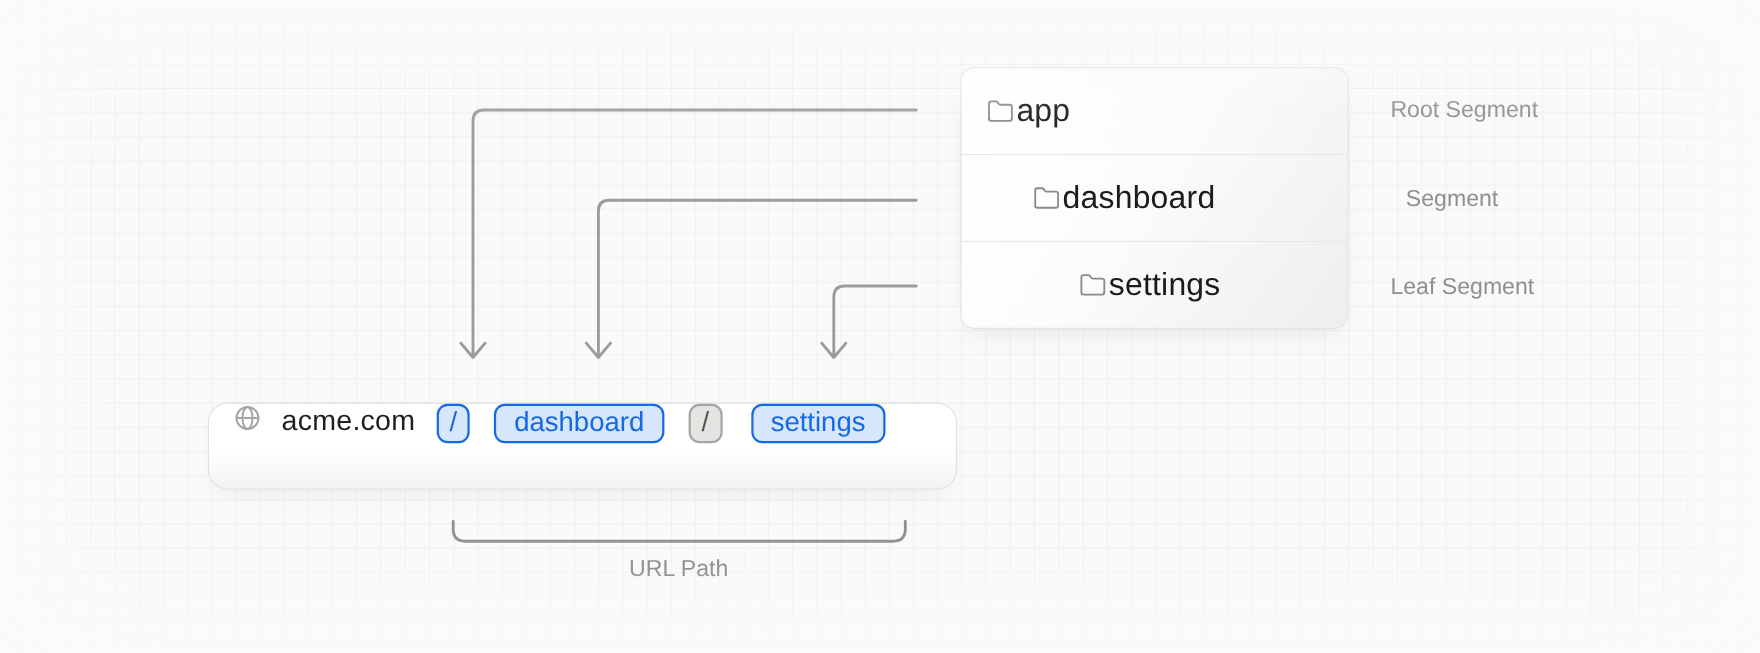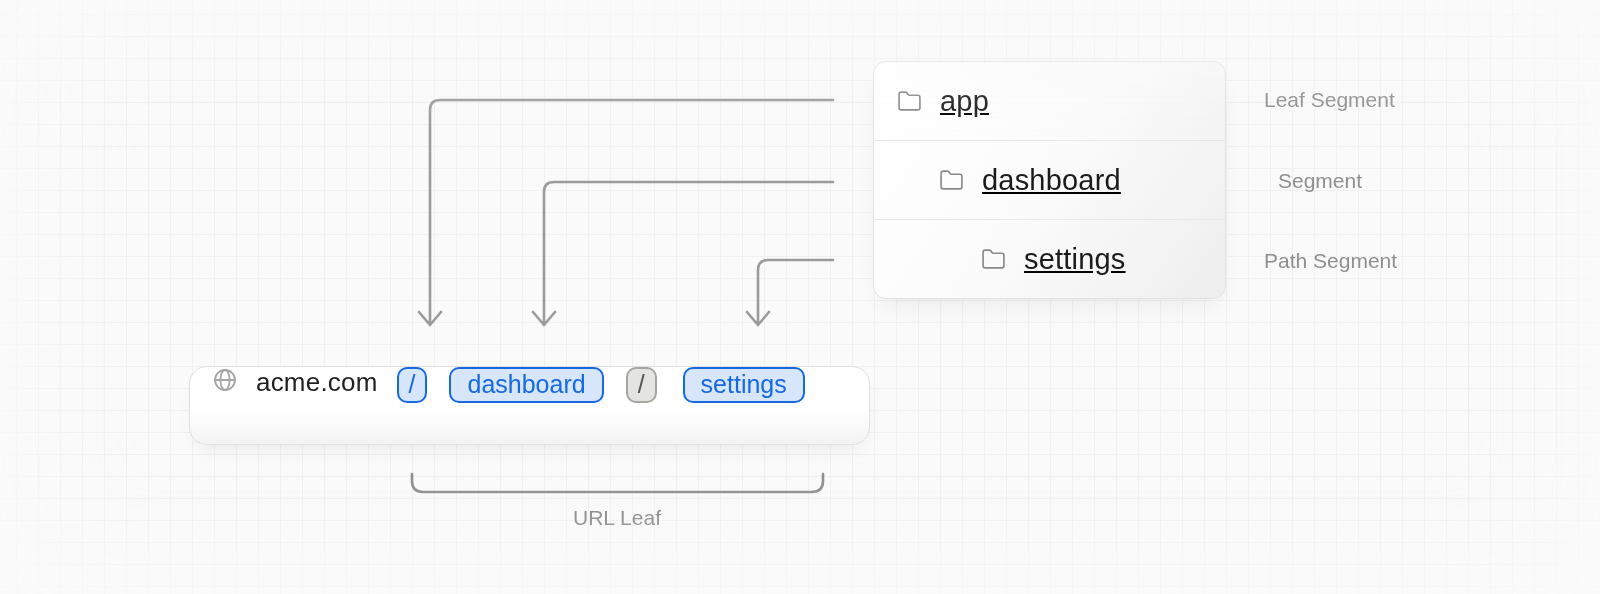--- a/index.html
+++ b/index.html
@@ -58,23 +58,22 @@
     border: 1px solid #e2e2e2;
     border-radius: 13px;
     box-shadow: 0 12px 24px -8px rgba(0,0,0,0.07);
     display: flex;
     flex-direction: column;
   }
   .tree-row {
     flex: 1 1 0;
     display: flex;
     align-items: center;
-    gap: 18px;
-    box-sizing: border-box;
-    text-decoration: underline;
+    gap: 2px;
+    box-sizing: border-box;
   }
   .tree-row + .tree-row { border-top: 1px solid #e7e7e7; }
   .tree-row.indent-0 { padding-left: 23px; }
   .tree-row.indent-1 { padding-left: 65px; }
   .tree-row.indent-2 { padding-left: 107px; }
   .folder-glyph { width: 25px; height: 25px; flex: 0 0 auto; }
   .tree-name {
     font-size: 29px;
     color: #1b1b1b;
     letter-spacing: 0.2px;
@@ -174,32 +173,32 @@
       <span class="tree-name">dashboard</span>
     </div>
     <div class="tree-row indent-2">
       <svg class="folder-glyph" viewBox="0 0 24 24" fill="none" stroke="#8a8a8a" stroke-width="1.6" stroke-linecap="round" stroke-linejoin="round">
         <path d="M20 20a2 2 0 0 0 2-2V8a2 2 0 0 0-2-2h-7.9a2 2 0 0 1-1.69-.9L9.6 3.9A2 2 0 0 0 7.93 3H4a2 2 0 0 0-2 2v13a2 2 0 0 0 2 2Z"></path>
       </svg>
       <span class="tree-name">settings</span>
     </div>
   </div>
 
-  <div class="row-label l0">Leaf Segment</div>
+  <div class="row-label l0">Root Segment</div>
   <div class="row-label l1">Segment</div>
-  <div class="row-label l2">Path Segment</div>
+  <div class="row-label l2">Leaf Segment</div>
 
   <div class="url-bar">
     <svg class="globe-glyph" viewBox="0 0 24 24" fill="none" stroke="#a6a6a6" stroke-width="1.7" stroke-linecap="round" stroke-linejoin="round">
       <circle cx="12" cy="12" r="9.2"></circle>
       <path d="M2.8 12 H21.2"></path>
       <ellipse cx="12" cy="12" rx="4.2" ry="9.2"></ellipse>
     </svg>
     <span class="url-domain">acme.com</span>
     <span class="seg-badge highlight">/</span>
     <span class="seg-badge highlight word">dashboard</span>
     <span class="seg-badge muted">/</span>
     <span class="seg-badge highlight word">settings</span>
   </div>
 
-  <div class="url-path-label">URL Leaf</div>
+  <div class="url-path-label">URL Path</div>
 
 </div>
 
 </body></html>

